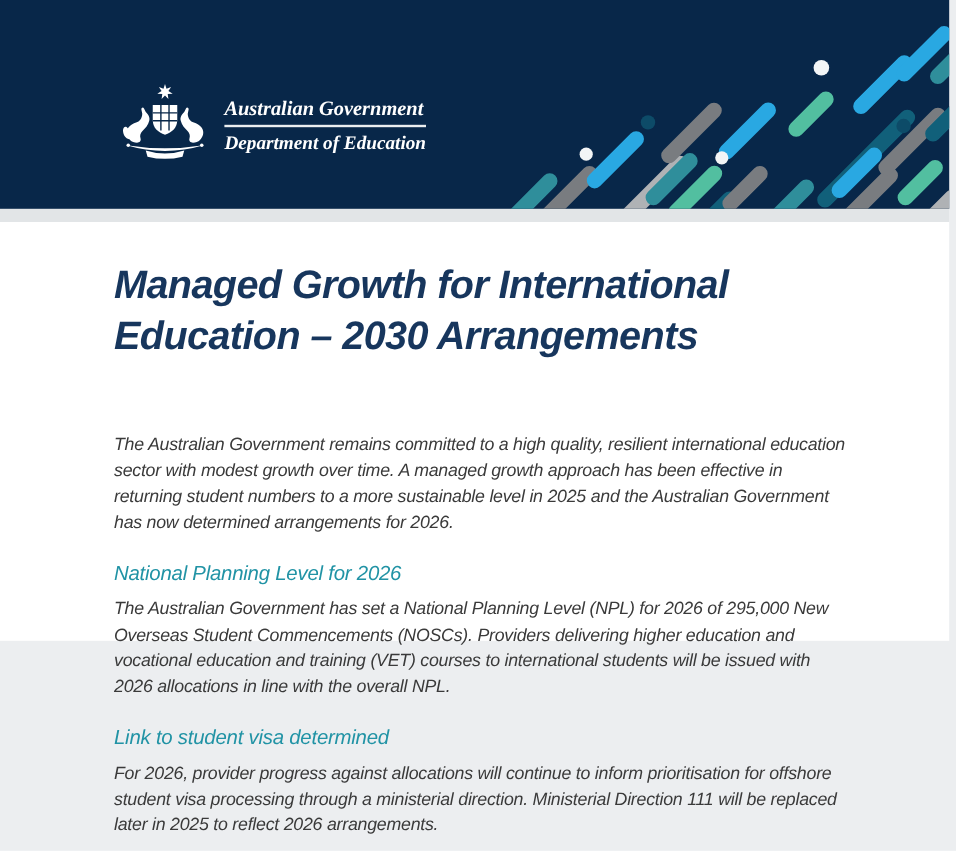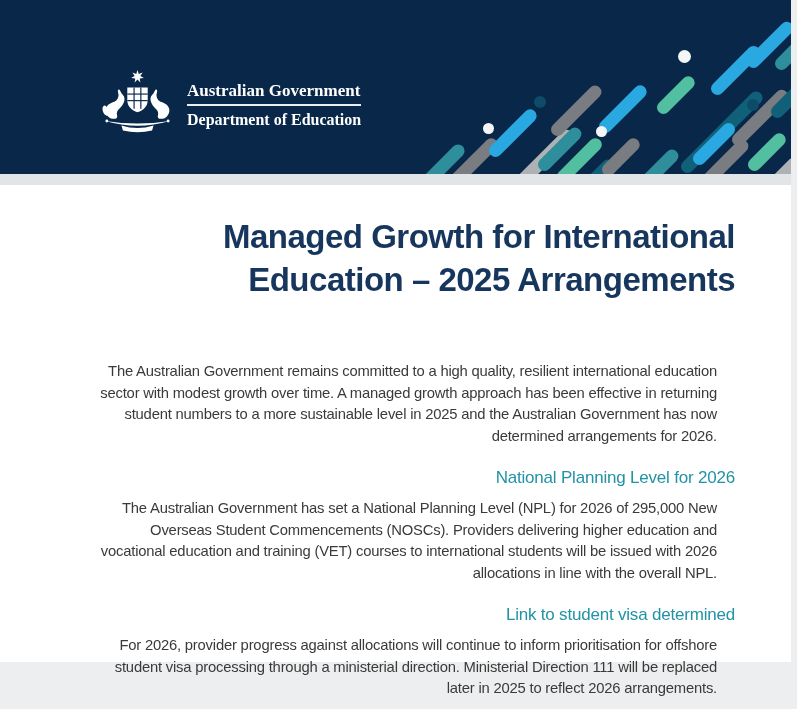--- a/index.html
+++ b/index.html
@@ -4,23 +4,24 @@
 <style>
   * { box-sizing: border-box; }
   html, body { margin: 0; padding: 0; }
   body {
     width: 797px; height: 709px;
     background: #ECEEF0;               
     font-family: "Liberation Sans", sans-serif;
     overflow: hidden;
   }
   .page {
-    width: 791px; height: 662px;
+    width: 791px; height: 534px;
     background: #FFFFFF;
     position: relative;
+    font-style: italic;
   }
 
   
   .header {
     position: relative;
     width: 100%; height: 174px;
     background: #082749;
     overflow: hidden;
   }
   .stripe {
@@ -53,22 +54,21 @@
     font-family: "Liberation Serif", serif;
     font-weight: 700; font-size: 16px; line-height: 18px;
     white-space: nowrap;
   }
 
   
   .band { width: 100%; height: 11px; background: #E2E5E7; }
 
   
   .doc {
-    padding: 30px 56px 0 95px;
-    text-align: right;
+    padding: 30px 84px 0 95px;
   }
   .doc-title {
     margin: 0;
     color: #17365D;
     font-size: 33px; line-height: 43px;
     font-weight: 700; letter-spacing: -0.5px;
   }
   .doc-title span { display: block; }
   .para {
     margin: 6px 0 0 0;
@@ -153,21 +153,21 @@
         <div class="logo-dept">Department of Education</div>
       </div>
     </div>
   </div>
 
   <div class="band"></div>
 
   <main class="doc">
     <h1 class="doc-title">
       <span>Managed Growth for International</span>
-      <span>Education – 2025 Arrangements</span>
+      <span>Education – 2030 Arrangements</span>
     </h1>
 
     <p class="para intro">The Australian Government remains committed to a high quality, resilient international education sector with modest growth over time. A managed growth approach has been effective in returning student numbers to a more sustainable level in 2025 and the Australian Government has now determined arrangements for 2026.</p>
 
     <h2 class="section-heading">National Planning Level for 2026</h2>
     <p class="para">The Australian Government has set a National Planning Level (NPL) for 2026 of 295,000 New Overseas Student Commencements (NOSCs). Providers delivering higher education and vocational education and training (VET) courses to international students will be issued with 2026 allocations in line with the overall NPL.</p>
 
     <h2 class="section-heading">Link to student visa determined</h2>
     <p class="para">For 2026, provider progress against allocations will continue to inform prioritisation for offshore student visa processing through a ministerial direction. Ministerial Direction 111 will be replaced later in 2025 to reflect 2026 arrangements.</p>
   </main>

